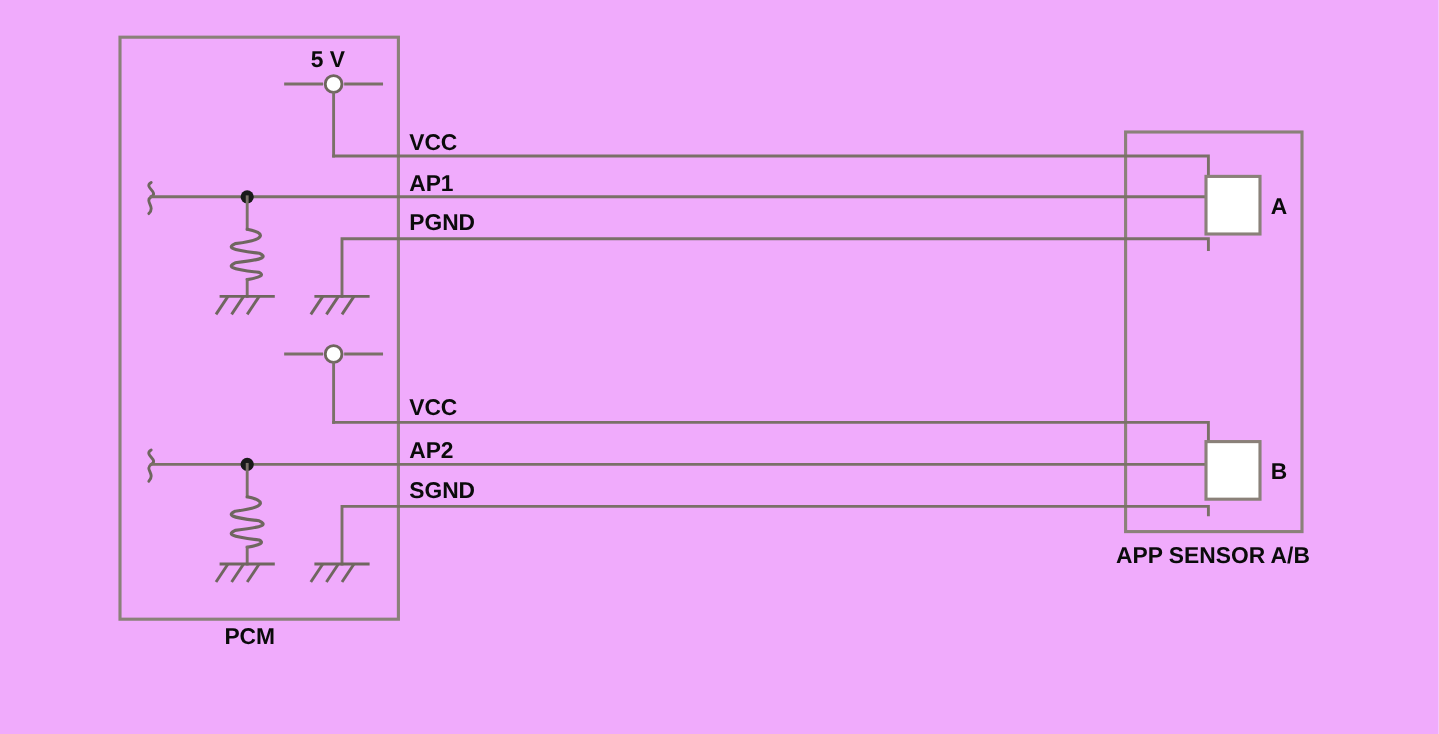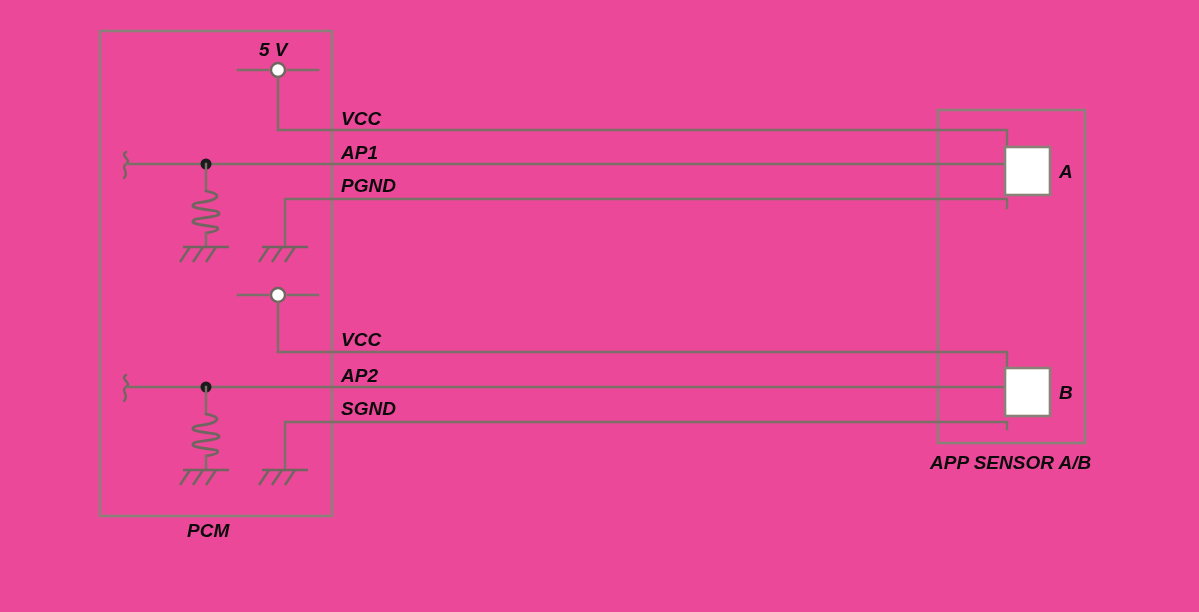--- a/index.html
+++ b/index.html
@@ -8,23 +8,22 @@
     padding: 0;
     background: #ffffff;
   }
   body {
     font-family: "Liberation Sans", sans-serif;
   }
   #diagram-root {
     position: relative;
     width: 1199px;
     height: 612px;
-    background: #ec4899;
+    background: #f0abfc;
     overflow: hidden;
-    font-style: italic;
   }
   svg#schematic {
     position: absolute;
     top: 0;
     left: 0;
     width: 1199px;
     height: 612px;
     display: block;
   }
   .wire {

